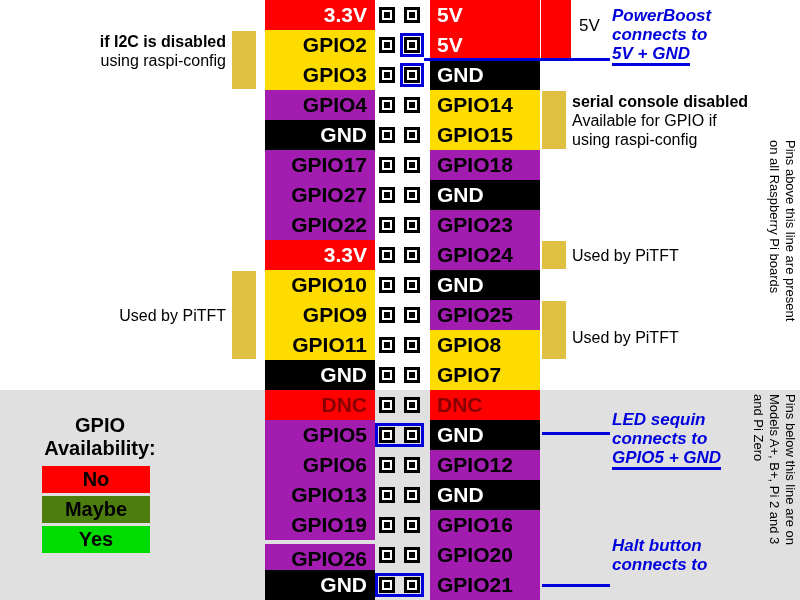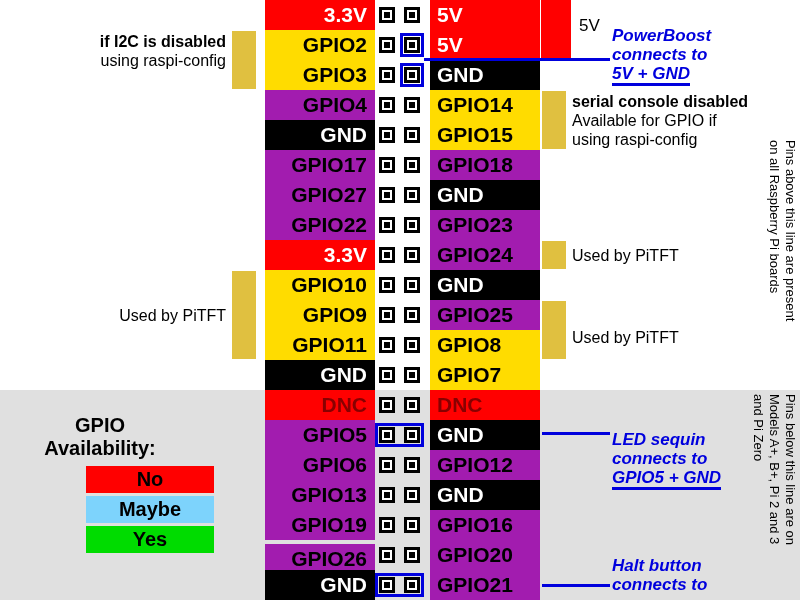--- a/index.html
+++ b/index.html
@@ -27,32 +27,32 @@
 
   
   .side-bar{position:absolute;width:24px;background:#e0c040;}
   .red-bar{position:absolute;background:#ff0000;}
   .note{position:absolute;font-size:16px;line-height:19px;color:#000;}
   .note .b{font-weight:bold;}
   .note-left{text-align:right;}
   .nline{display:block;}
 
   .blue-note{position:absolute;color:#0000dd;font-weight:bold;font-style:italic;
-             font-size:17px;line-height:19px;margin-top:20px;}
+             font-size:17px;line-height:19px;}
   .blue-note .u{border-bottom:3px solid #0000dd;display:inline-block;padding-bottom:0px;}
 
   .vtext{position:absolute;right:2px;writing-mode:vertical-rl;font-size:13px;line-height:16px;color:#000;}
   .vline{display:block;}
 
   .legend-title{position:absolute;left:25px;top:414px;width:150px;text-align:center;
                 font-weight:bold;font-size:20px;line-height:23px;color:#000;}
-  .legend-box{position:absolute;left:42px;width:128px;height:27px;line-height:27px;
-              text-align:center;font-weight:bold;font-size:20px;color:#000;margin-left:44px;}
+  .legend-box{position:absolute;left:42px;width:108px;height:27px;line-height:27px;
+              text-align:center;font-weight:bold;font-size:20px;color:#000;}
   .lg-red{background:#ff0000;}
-  .lg-yellow{background:#7dd3fc;}
+  .lg-yellow{background:#4d7c0f;}
   .lg-green{background:#00dc00;}
 
   .plain-label{position:absolute;font-size:17px;color:#000;}
 </style>
 </head>
 <body>
 
 <div class="stage">
 
   <div class="gray-band"></div>

